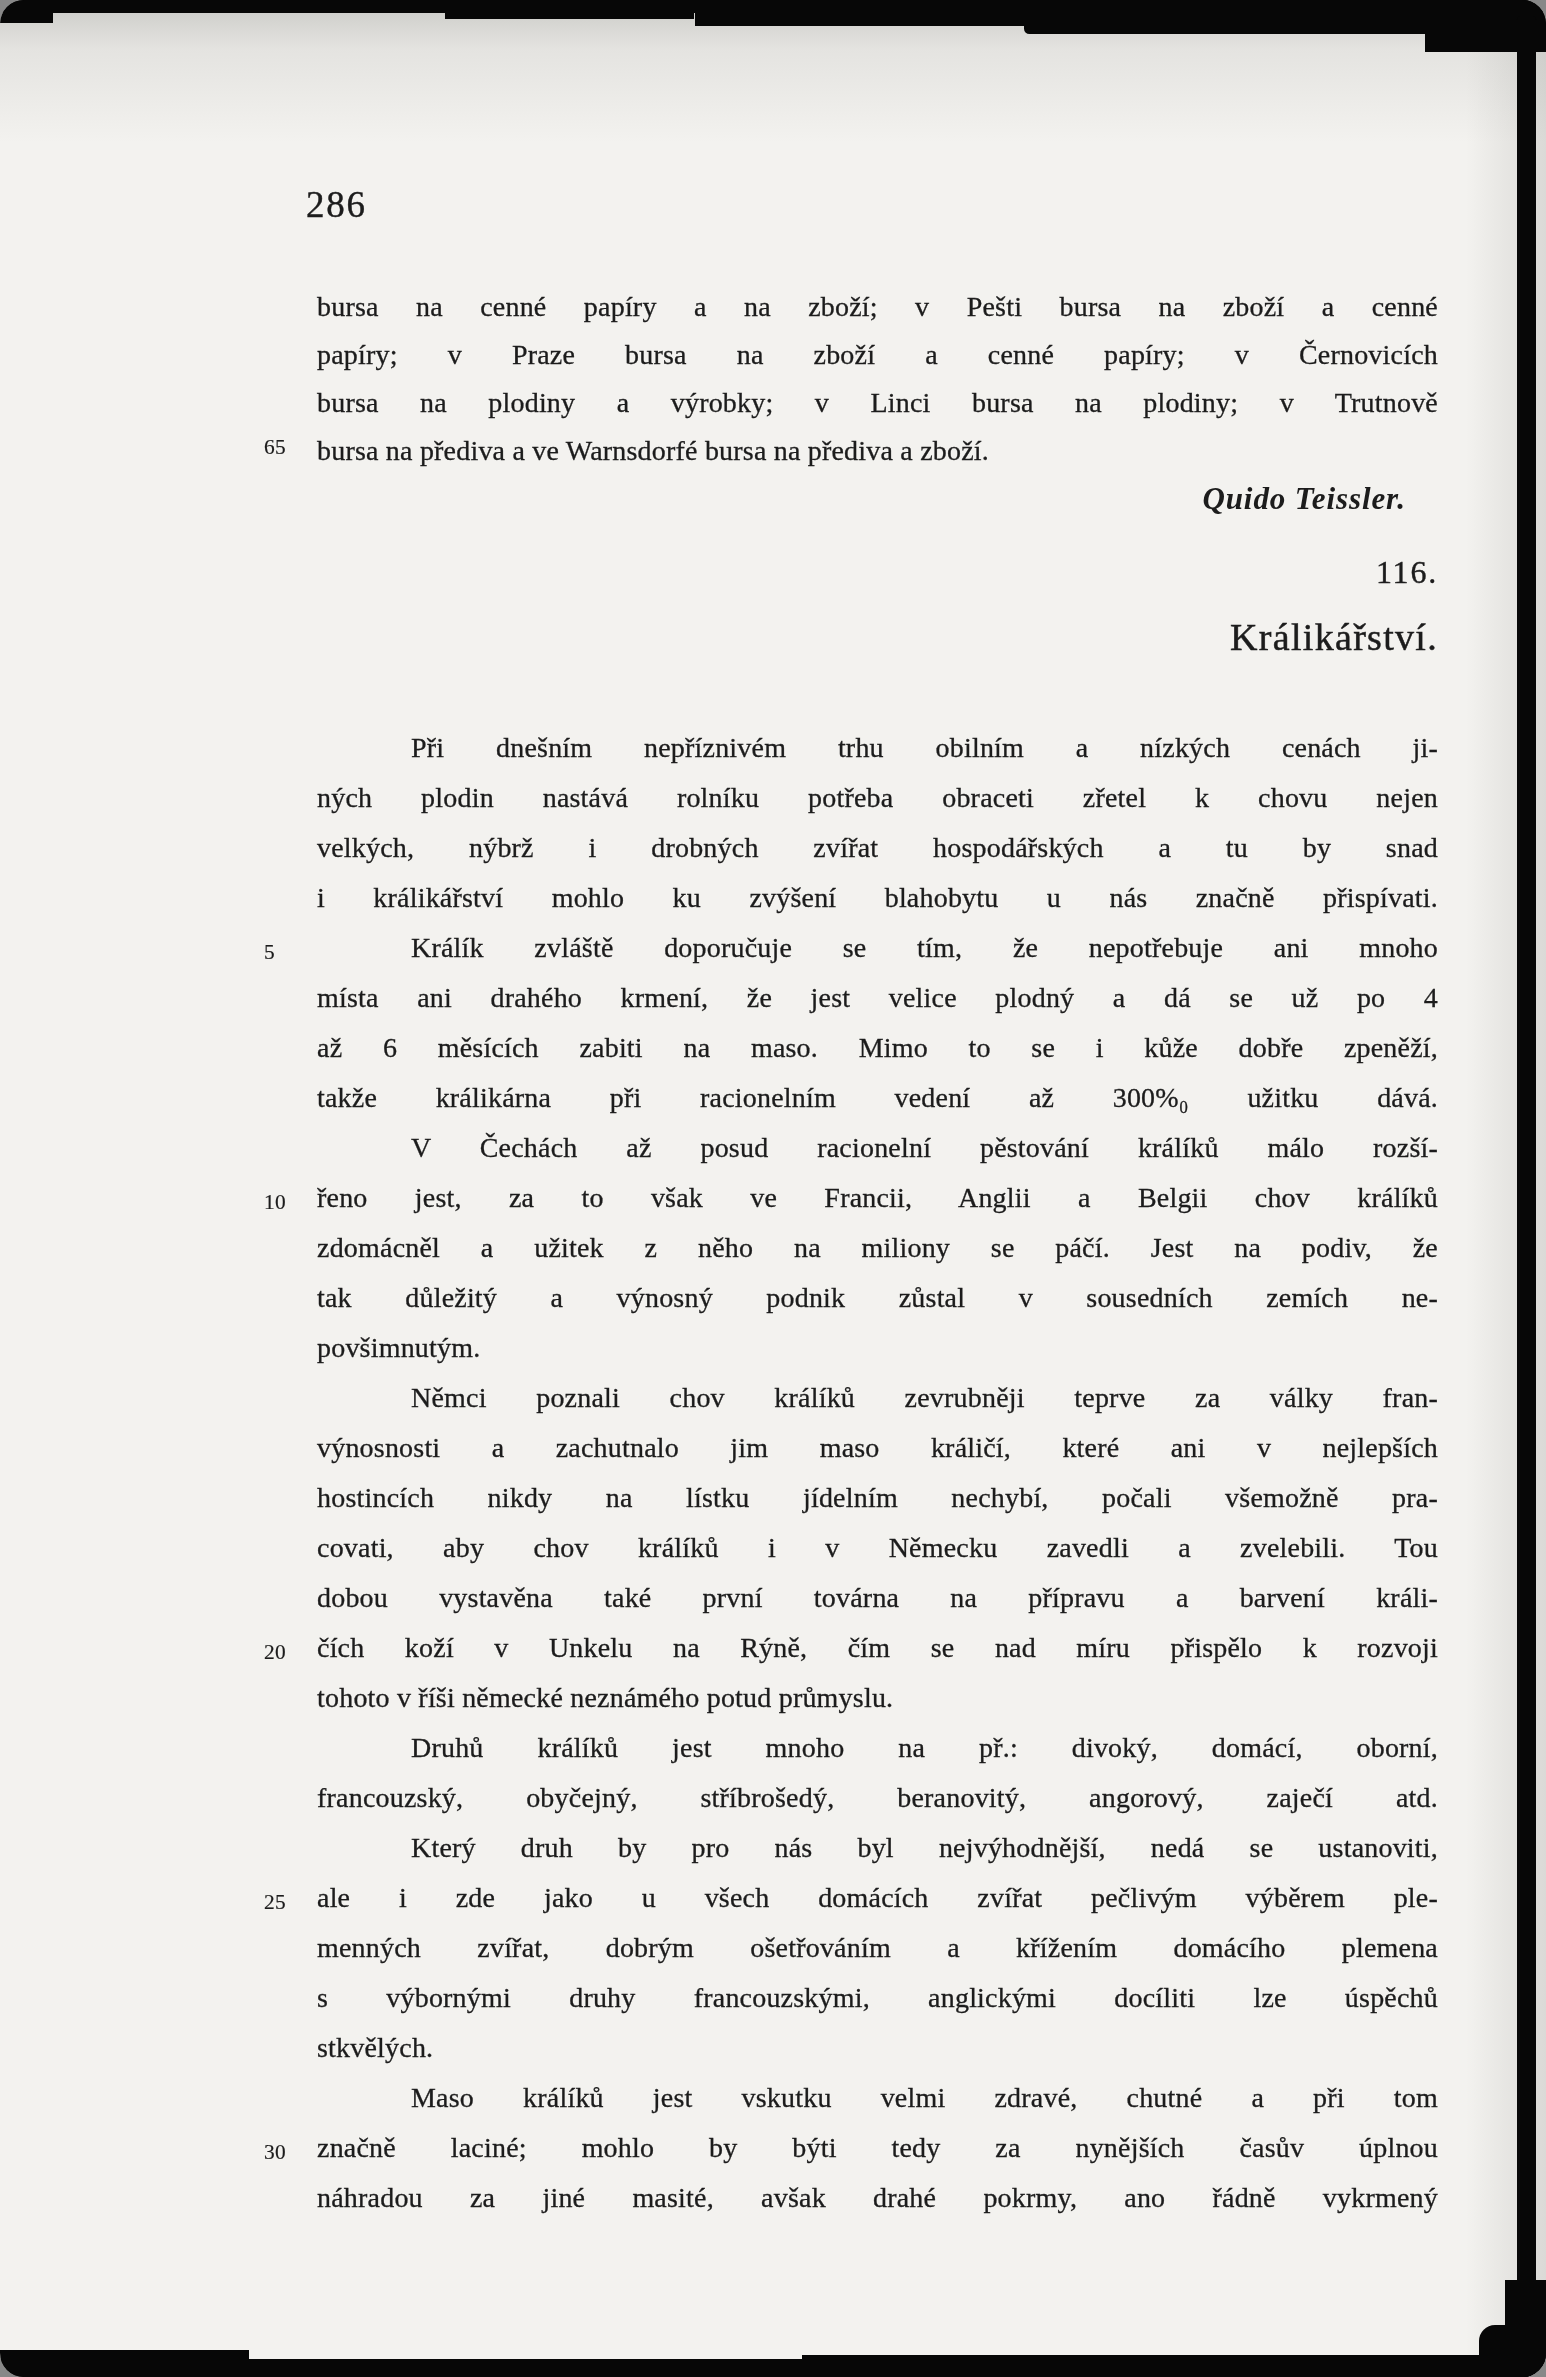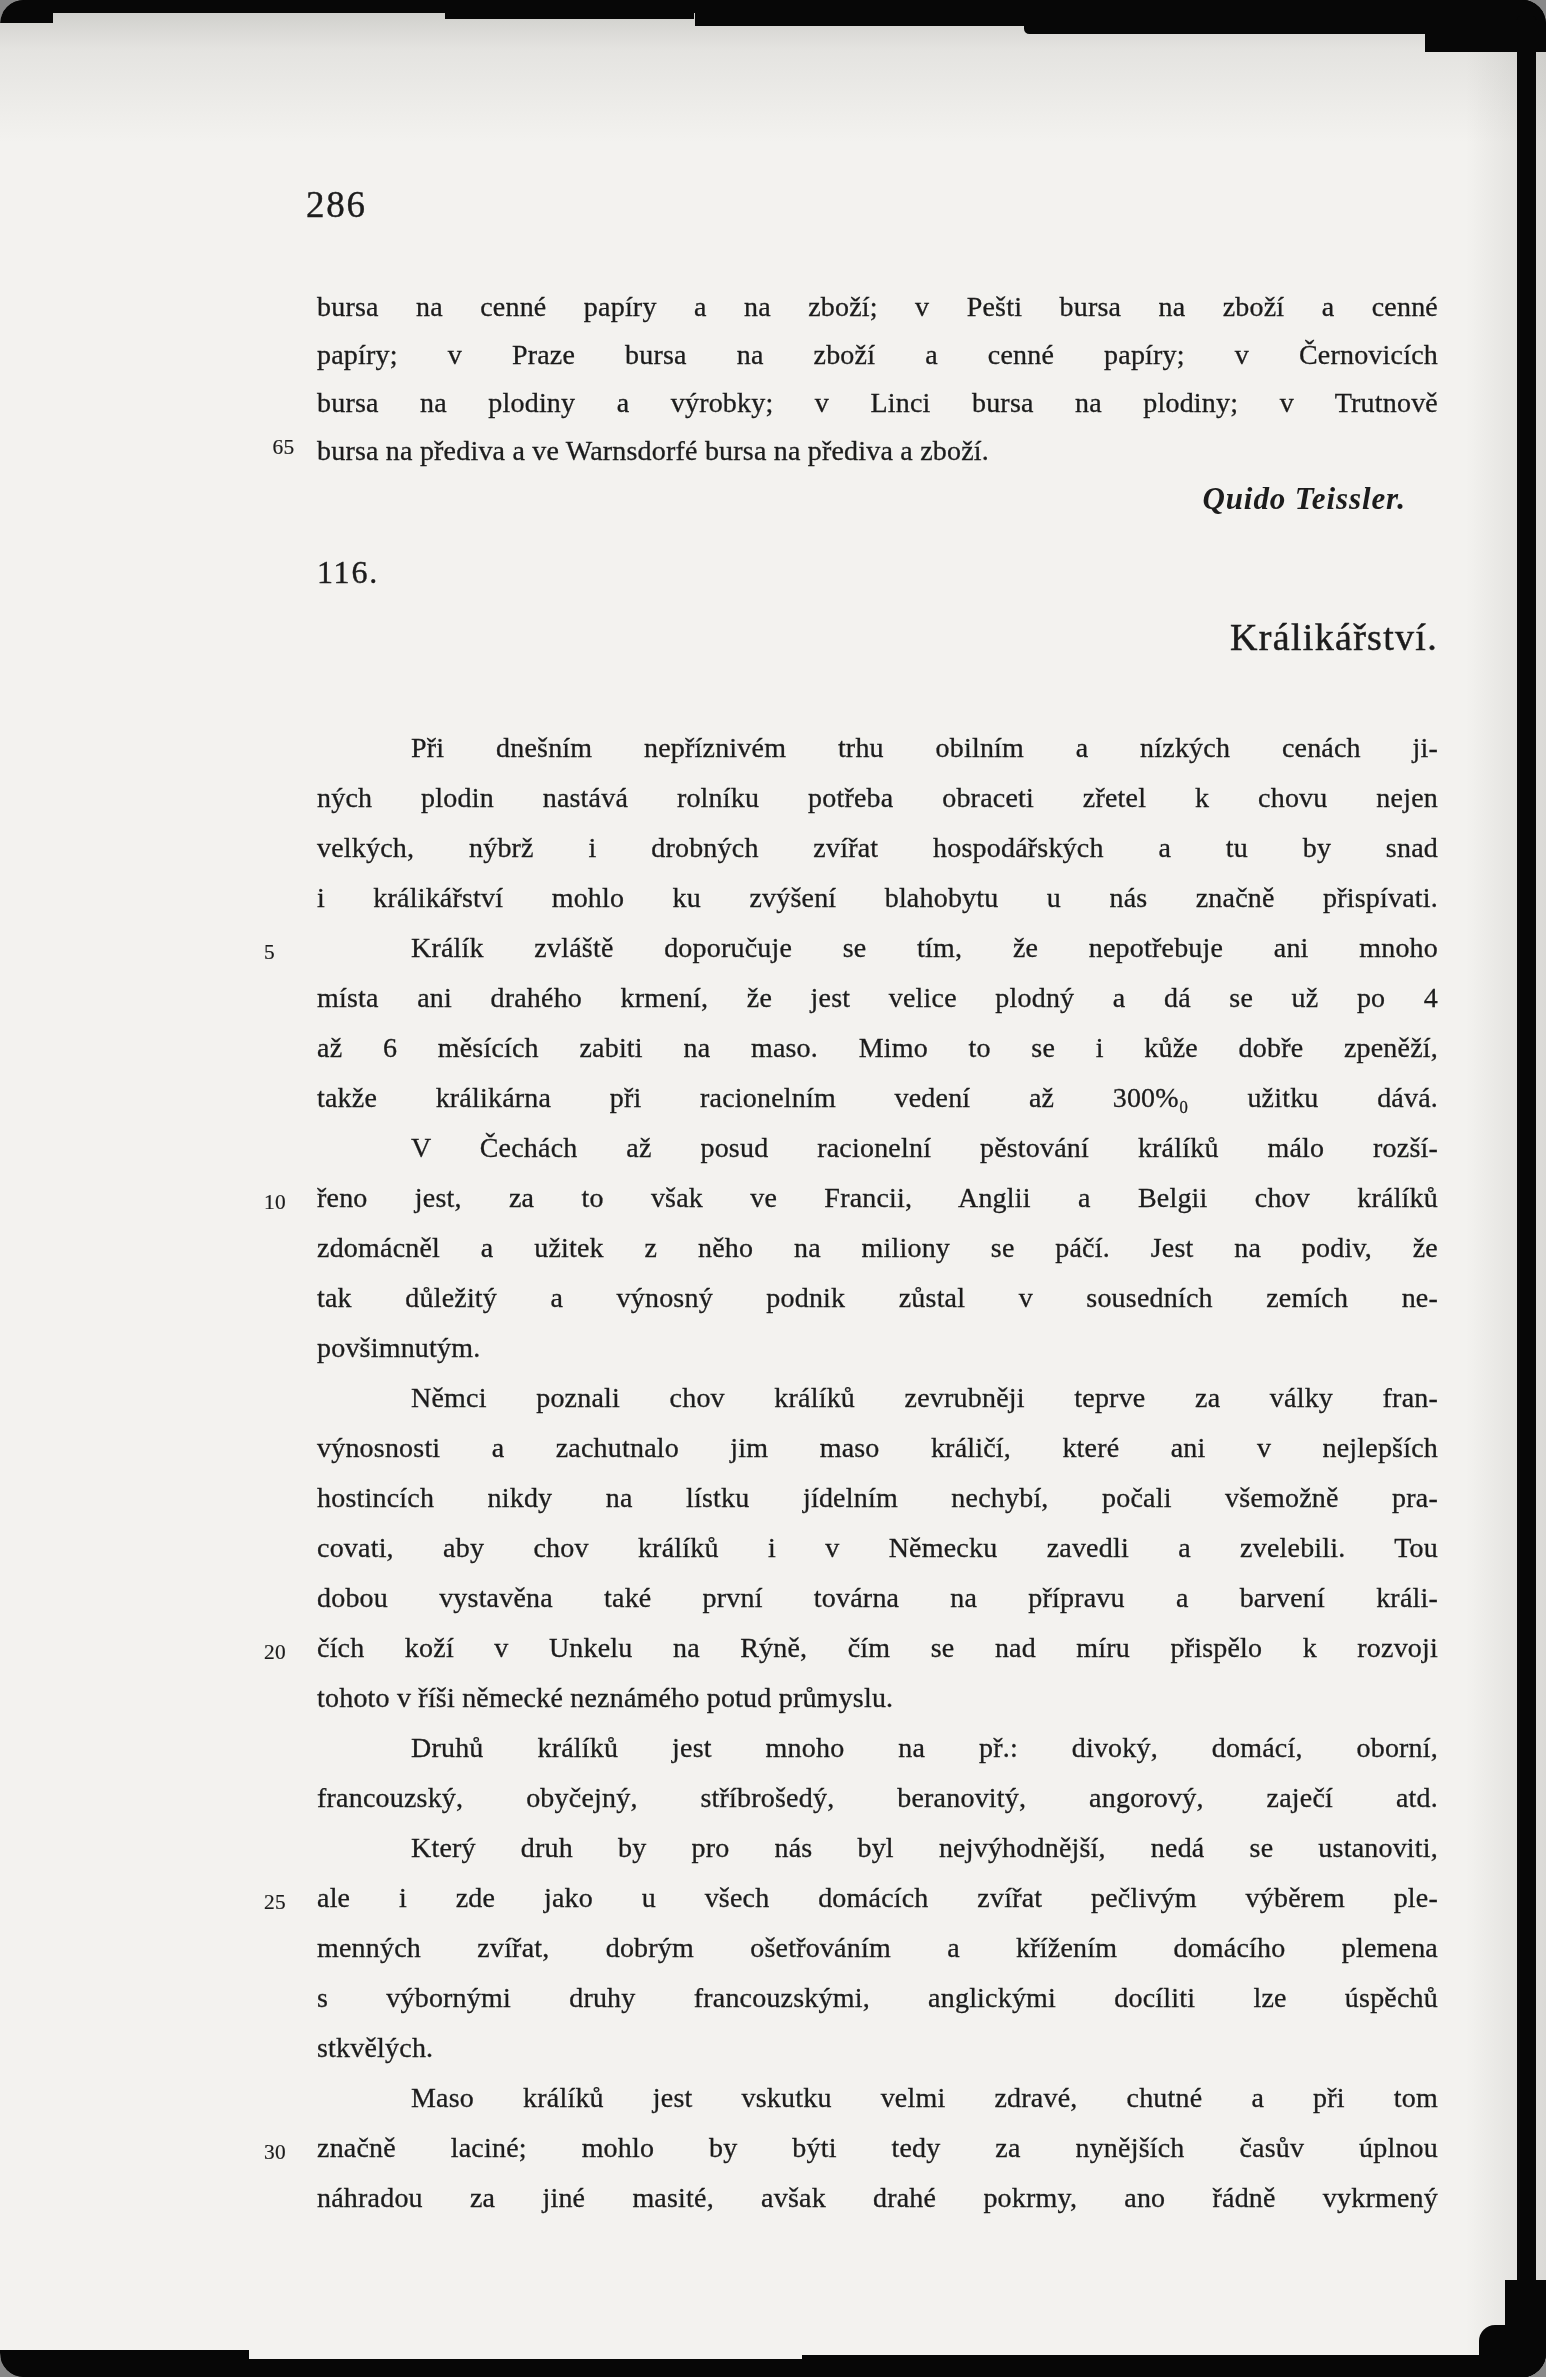--- a/index.html
+++ b/index.html
@@ -57,34 +57,34 @@
     letter-spacing:0.2px;
     -webkit-text-stroke:0.3px var(--ink);
     white-space:nowrap;
     text-align:left;
   }
   .body-text .line{font-size:28px;line-height:50px;height:50px;}
   .line.just{white-space:normal;text-align:justify;text-align-last:justify;}
   .line.para{text-indent:94px;}
   .mnum{
     position:absolute;left:-53px;top:3.6px;width:39px;
-    font-size:21.4px;text-align:center;text-indent:0;
+    font-size:21.4px;text-align:left;text-indent:0;
     -webkit-text-stroke:0.2px var(--ink);
   }
   .intro .mnum{top:-3.6px;}
   .signature{
     position:absolute;left:317px;top:469px;width:1121px;
     box-sizing:border-box;padding-right:32px;
     text-align:right;
     font-style:italic;font-weight:bold;
     font-size:31px;letter-spacing:0.9px;margin-top:12px;
   }
   .sec-num{
     position:absolute;left:317px;top:554px;width:1121px;
-    text-align:left;font-size:32px;letter-spacing:1.8px;
+    text-align:right;font-size:32px;letter-spacing:1.8px;
     -webkit-text-stroke:0.4px var(--ink);
   }
   .sec-title{
     position:absolute;left:317px;top:615px;width:1121px;
     text-align:right;font-size:38px;letter-spacing:1.3px;
     -webkit-text-stroke:0.5px var(--ink);
   }
 </style>
 </head>
 <body>

